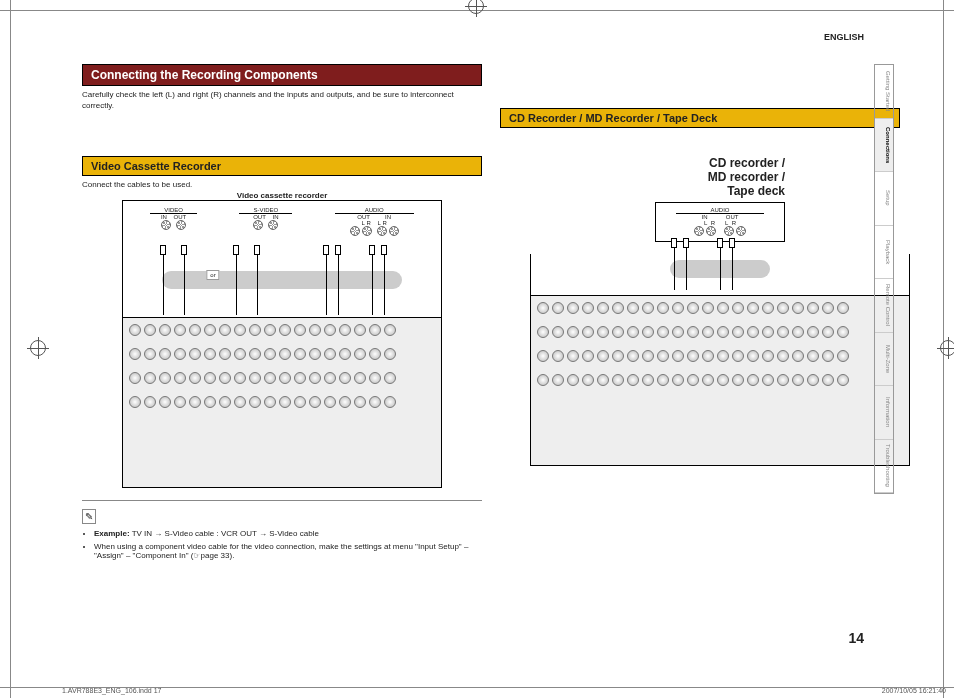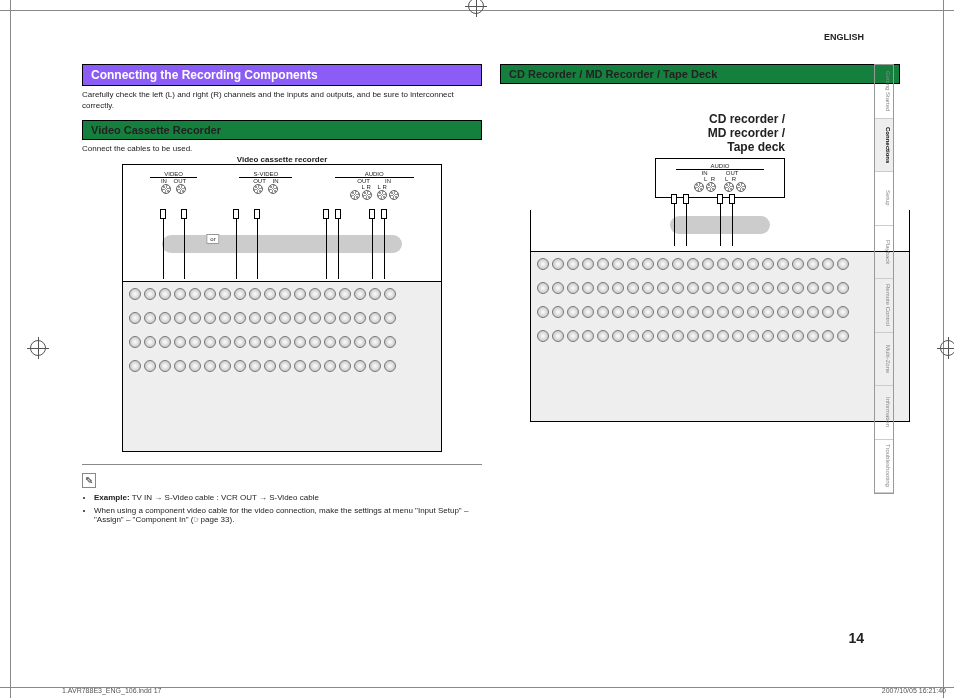--- a/index.html
+++ b/index.html
@@ -10,22 +10,22 @@
   .crop-marks .tick.h { height: 1px; }
   .crop-marks .tick.v { width: 1px; }
   .reg-mark { position: absolute; width: 16px; height: 16px; border: 1px solid #555; border-radius: 50%; }
   .reg-mark::before { content: ""; position: absolute; left: 50%; top: -4px; bottom: -4px; width: 1px; background: #555; }
   .reg-mark::after { content: ""; position: absolute; top: 50%; left: -4px; right: -4px; height: 1px; background: #555; }
   .page { position: absolute; left: 62px; top: 24px; width: 850px; height: 640px; }
   .col { position: absolute; top: 0; width: 400px; }
   .col.left { left: 20px; }
   .col.right { left: 438px; }
   .lang-label { position: absolute; right: 48px; top: 8px; font-weight: bold; font-size: 9px; }
-  .section-title-bar { background: #8b5cf6; color: #fff; padding: 3px 8px; font-weight: bold; font-size: 12px; border: 1px solid #000; margin-bottom: 4px; }
-  .section-subtitle-bar { background: #15803d; padding: 3px 8px; font-weight: bold; font-size: 11px; border: 1px solid #000; margin-bottom: 4px; }
+  .section-title-bar { background: #7f1d1d; color: #fff; padding: 3px 8px; font-weight: bold; font-size: 12px; border: 1px solid #000; margin-bottom: 4px; }
+  .section-subtitle-bar { background: #eab308; padding: 3px 8px; font-weight: bold; font-size: 11px; border: 1px solid #000; margin-bottom: 4px; margin-top: 44px; }
   .body-text { font-size: 8px; line-height: 1.35; margin-bottom: 8px; }
   .diagram-placeholder { border: 1px solid #000; width: 320px; height: 288px; margin-top: 10px; position: relative; background: #fff; }
   .diagram-label { position: absolute; top: -10px; left: 50%; transform: translateX(-50%); font-weight: bold; font-size: 8px; background: #fff; padding: 0 4px; }
   .vcr-row { display: flex; justify-content: space-around; padding: 6px 6px 2px 6px; font-size: 6px; text-align: center; }
   .vcr-group { font-size: 6px; }
   .port { display: inline-block; width: 10px; height: 10px; border: 1px solid #666; border-radius: 50%; margin: 0 1px; position: relative; background: repeating-conic-gradient(#999 0 30deg, #fff 30deg 60deg); }
   .back-panel { position: absolute; bottom: 0; left: 0; right: 0; height: 170px; background: #eee; border-top: 1px solid #000; }
   .back-panel .jacks-row { display: flex; gap: 3px; padding: 6px; flex-wrap: wrap; }
   .back-panel .jack { width: 12px; height: 12px; border: 1px solid #777; border-radius: 50%; background: radial-gradient(#fff, #ccc 70%); }
   .cable-area { position: absolute; top: 40px; left: 0; right: 0; height: 78px; }

